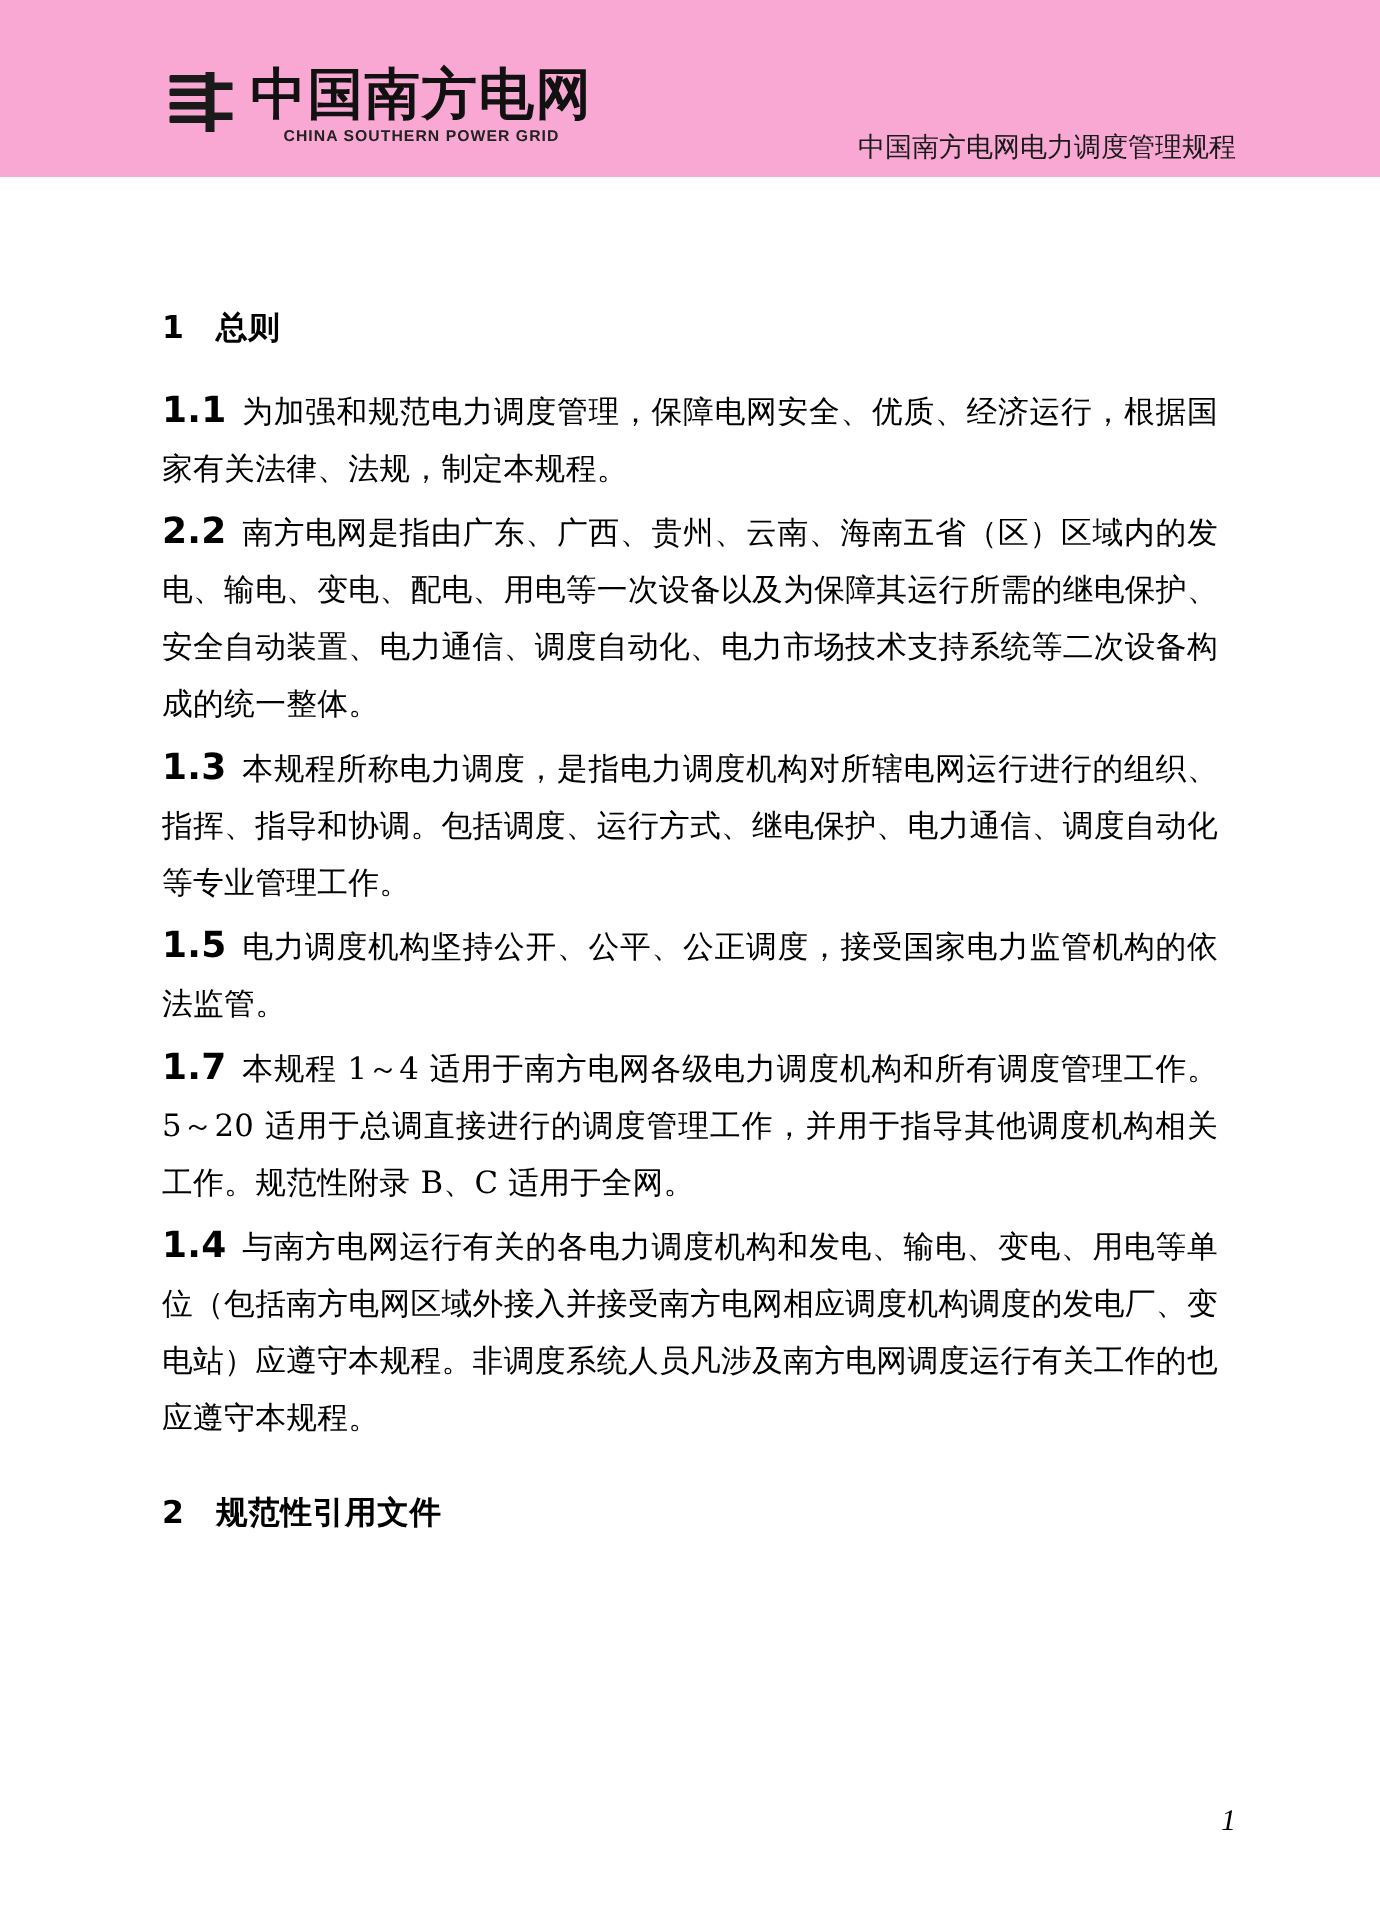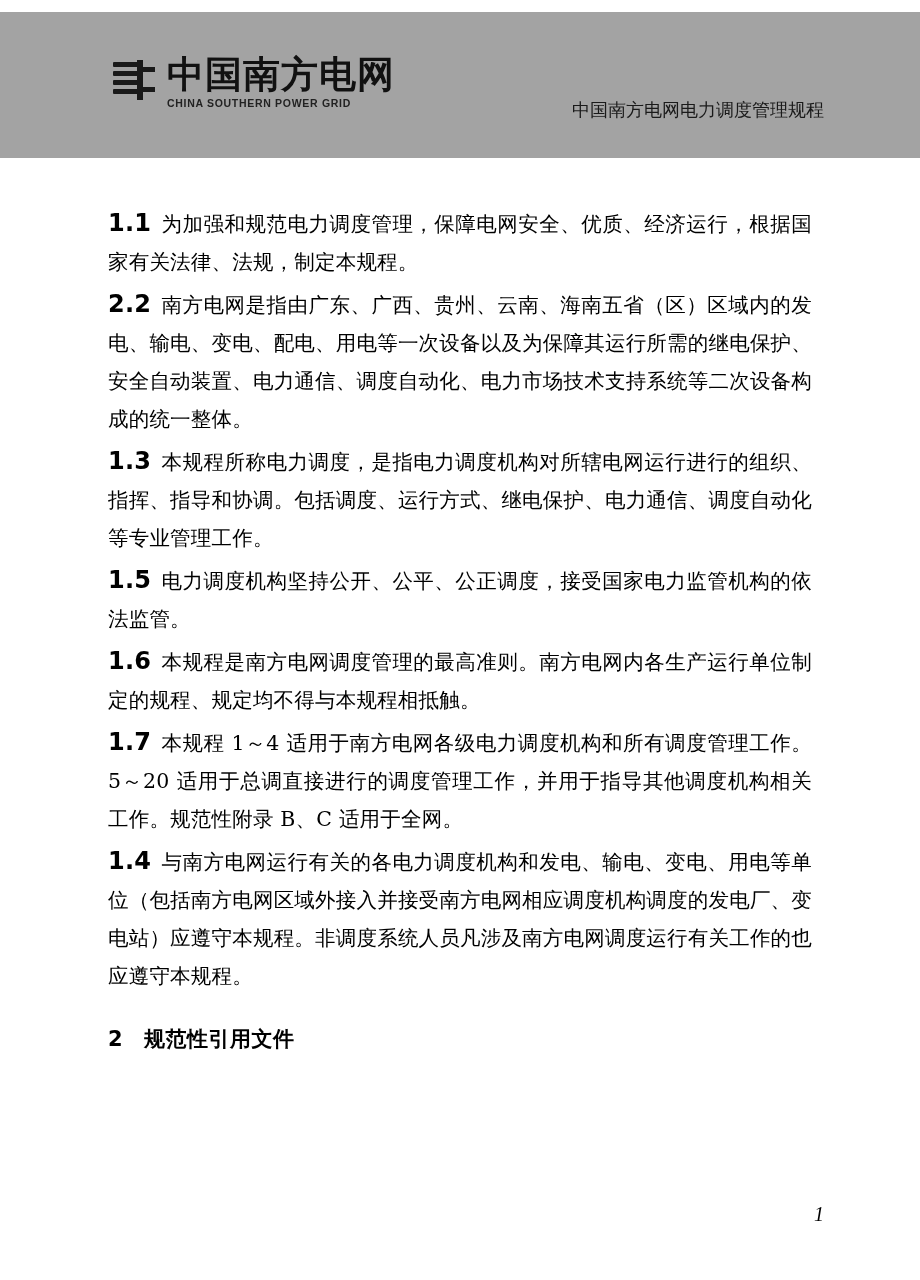--- a/index.html
+++ b/index.html
@@ -13,24 +13,24 @@
     font-family: "Liberation Serif", "DejaVu Serif", serif;
     color: #000000;
     position: relative;
     overflow: hidden;
   }
 
   
   .header-band {
     position: absolute;
     left: 0;
-    top: 12px;
+    top: 0;
     width: 920px;
-    height: 146px;
-    background: #a3a3a3;
+    height: 118px;
+    background: #f9a8d4;
   }
   .logo-wrap {
     position: absolute;
     left: 113px;
     top: 44px;
     display: flex;
     align-items: flex-start;
   }
   .logo-mark {
     position: relative;
@@ -83,20 +83,21 @@
     letter-spacing: 1px;
     color: #111111;
   }
   .logo-en {
     font-family: "Liberation Sans", sans-serif;
     font-size: 10.5px;
     font-weight: 700;
     letter-spacing: 0.7px;
     color: #222222;
     margin-top: 5px;
+    text-align: center;
   }
   .header-running-title {
     position: absolute;
     right: 96px;
     top: 86px;
     font-family: "DejaVu Sans", "Liberation Sans", sans-serif;
     font-size: 18px;
     color: #1a1a1a;
     white-space: nowrap;
   }
@@ -186,35 +187,35 @@
       <div class="logo-cn">中国南方电网</div>
       <div class="logo-en">CHINA SOUTHERN POWER GRID</div>
     </div>
   </div>
   <div class="header-running-title">中国南方电网电力调度管理规程</div>
 </div>
 
 <div class="page-body">
   <div class="content">
 
+    <h2 class="section-heading">
+      <span class="num">1</span><span>总则</span>
+    </h2>
 
     <p class="clause">
       <span class="cnum">1.1</span><span>为加强和规范电力调度管理，保障电网安全、优质、经济运行，根据国家有关法律、法规，制定本规程。</span>
     </p>
     <p class="clause">
       <span class="cnum">2.2</span><span>南方电网是指由广东、广西、贵州、云南、海南五省（区）区域内的发电、输电、变电、配电、用电等一次设备以及为保障其运行所需的继电保护、安全自动装置、电力通信、调度自动化、电力市场技术支持系统等二次设备构成的统一整体。</span>
     </p>
     <p class="clause">
       <span class="cnum">1.3</span><span>本规程所称电力调度，是指电力调度机构对所辖电网运行进行的组织、指挥、指导和协调。包括调度、运行方式、继电保护、电力通信、调度自动化等专业管理工作。</span>
     </p>
     <p class="clause">
       <span class="cnum">1.5</span><span>电力调度机构坚持公开、公平、公正调度，接受国家电力监管机构的依法监管。</span>
-    </p>
-    <p class="clause">
-      <span class="cnum">1.6</span><span>本规程是南方电网调度管理的最高准则。南方电网内各生产运行单位制定的规程、规定均不得与本规程相抵触。</span>
     </p>
     <p class="clause">
       <span class="cnum">1.7</span><span>本规程 1～4 适用于南方电网各级电力调度机构和所有调度管理工作。5～20 适用于总调直接进行的调度管理工作，并用于指导其他调度机构相关工作。规范性附录 B、C 适用于全网。</span>
     </p>
     <p class="clause">
       <span class="cnum">1.4</span><span>与南方电网运行有关的各电力调度机构和发电、输电、变电、用电等单位（包括南方电网区域外接入并接受南方电网相应调度机构调度的发电厂、变电站）应遵守本规程。非调度系统人员凡涉及南方电网调度运行有关工作的也应遵守本规程。</span>
     </p>
 
     <h2 class="section-heading second">
       <span class="num">2</span><span>规范性引用文件</span>

